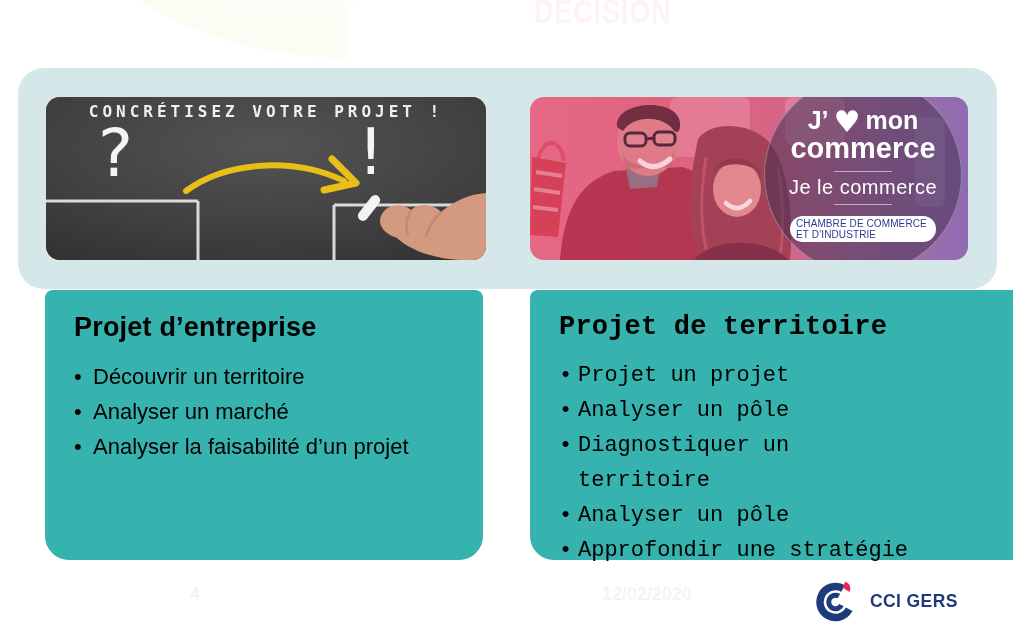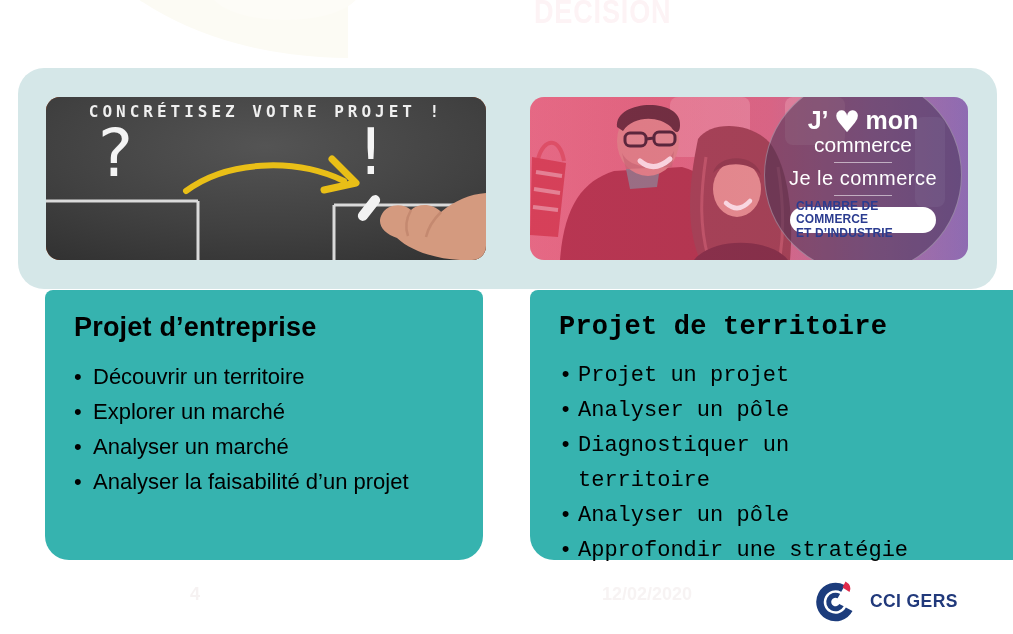--- a/index.html
+++ b/index.html
@@ -34,26 +34,26 @@
         font-size:66px;color:#f4f4f4;}
   .chalk-ex{position:absolute;left:312px;top:18px;font-family:"DejaVu Sans",sans-serif;
         font-size:64px;color:#f4f4f4;}
 
   
   .badge{position:absolute;left:234px;top:-21px;width:196px;height:196px;border-radius:50%;
         background:rgba(70,50,84,.55);border:1px solid rgba(255,255,255,.3);
         display:flex;flex-direction:column;align-items:center;color:#fff;}
   .bdg-l1{margin-top:30px;display:flex;align-items:baseline;gap:5px;font-weight:700;font-size:25px;line-height:1;}
   .bdg-heart{font-family:"DejaVu Sans",sans-serif;font-size:30px;line-height:.8;position:relative;top:3px;}
-  .bdg-l2{font-weight:400;font-size:21px;line-height:1.1;}
+  .bdg-l2{font-weight:700;font-size:29px;line-height:1.1;}
   .bdg-div{width:58px;height:1px;background:rgba(255,255,255,.55);margin:6px 0 4px 0;}
   .bdg-l3{font-size:20px;font-weight:400;line-height:1.1;letter-spacing:.5px;}
   .bdg-pill{margin-top:7px;background:#fff;border-radius:14px;height:26px;width:146px;
         display:flex;align-items:center;gap:4px;padding:0 6px;box-sizing:border-box;}
-  .bdg-org{color:#2b3c90;font-weight:700;font-size:12px;line-height:1.12;letter-spacing:.1px;}
+  .bdg-org{color:#2b3c90;font-weight:400;font-size:10px;line-height:1.12;letter-spacing:.1px;}
 
   
   .card{position:absolute;top:290px;height:270px;background:#36b3af;color:#000000;
         border-radius:8px 8px 24px 24px;box-sizing:border-box;padding:22px 20px 0 29px;}
   .card-left{left:45px;width:438px;}
   .card-right{left:530px;width:529px;font-family:Liberation Mono, monospace;}
   .card h2{margin:0 0 16px 0;font-size:27px;font-weight:700;letter-spacing:.2px;}
   .card ul{list-style:none;margin:0;padding:0;width:352px;font-size:22px;line-height:35px;}
   .card li{position:relative;padding-left:19px;}
   .card li::before{content:"\2022";position:absolute;left:0;top:0;}
@@ -181,21 +181,20 @@
           <div>ET D’INDUSTRIE</div>
         </div>
       </div>
     </div>
   </div>
 
   <section class="card card-left">
     <h2>Projet d’entreprise</h2>
     <ul>
       <li>Découvrir un territoire</li>
-      <li>Explorer un marché</li>
       <li>Analyser un marché</li>
       <li>Analyser la faisabilité d’un projet</li>
     </ul>
   </section>
 
   <section class="card card-right">
     <h2>Projet de territoire</h2>
     <ul>
       <li>Projet un projet</li>
       <li>Analyser un pôle</li>

